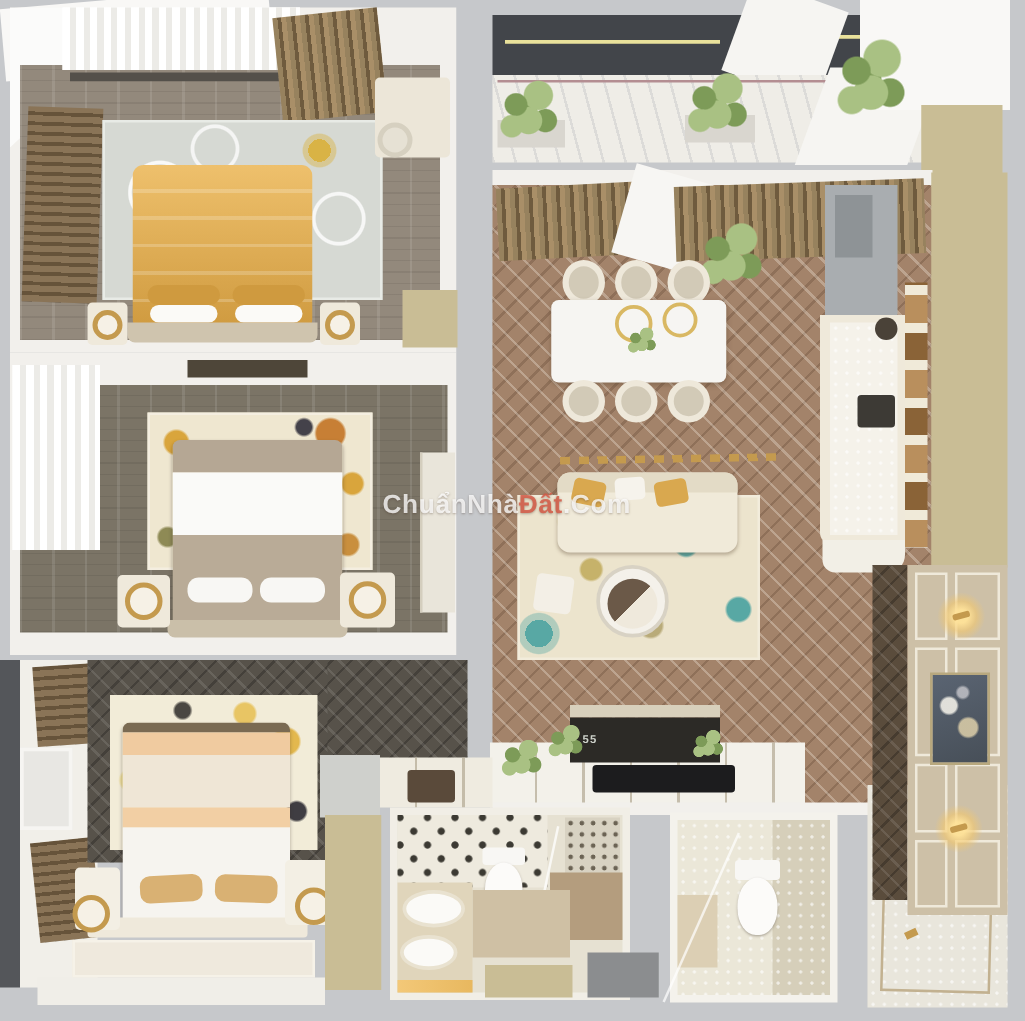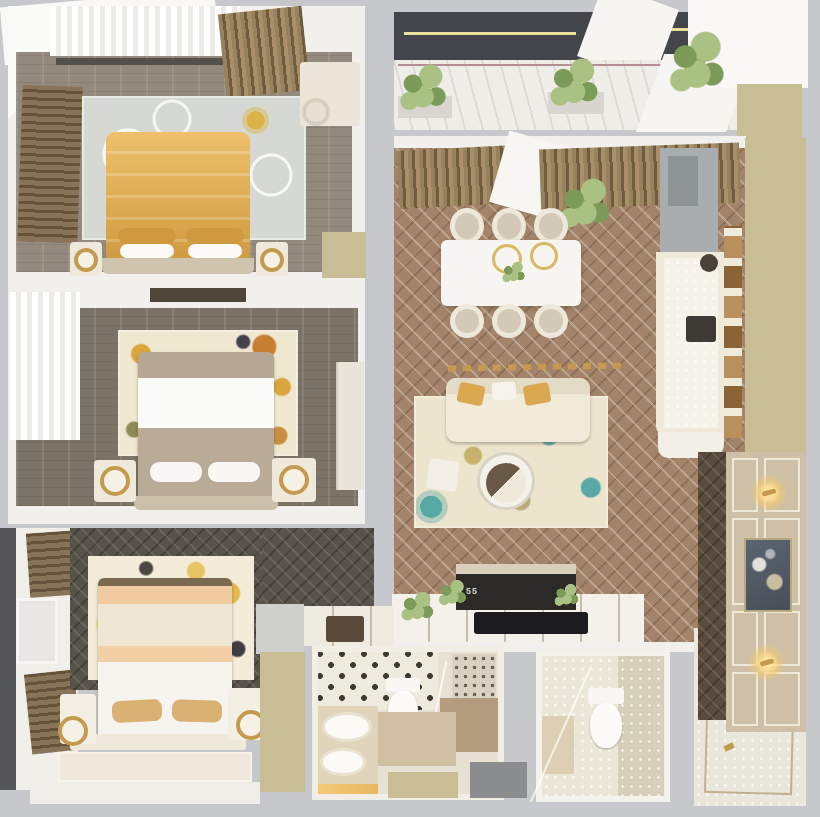--- a/index.html
+++ b/index.html
@@ -248,13 +248,16 @@
   <div class="abs" style="left:470px;top:762px;width:57px;height:36px;background:var(--grayMat)"></div>
 
   <div class="abs" style="left:536px;top:650px;width:134px;height:152px;background:#f4f2ec"></div>
   <div class="abs speckle" style="left:542px;top:656px;width:122px;height:140px;background-color:#ebe7d8"></div>
   <div class="abs speckle" style="left:618px;top:656px;width:46px;height:140px;background-color:#d6cfba"></div>
   <div class="abs" style="left:588px;top:688px;width:36px;height:16px;background:#f8f7f4;border-radius:3px"></div>
   <div class="abs" style="left:590px;top:702px;width:32px;height:46px;background:#fcfbf9;border-radius:50% 50% 46% 46%;box-shadow:0 1px 2px rgba(80,70,60,.4)"></div>
   <div class="abs" style="left:542px;top:716px;width:32px;height:58px;background:#dccfb4"></div>
   <div class="abs" style="left:560px;top:660px;width:2px;height:148px;background:rgba(255,255,255,.7);transform:rotate(24deg)"></div>
 
+  <div class="abs wm" style="left:306px;top:392px;z-index:50">
+    <span class="w">Chuẩn</span><span class="w">Nhà</span><span class="r">Đất</span><span class="w">.Com</span>
+  </div>
 </div>
 
 </body></html>

